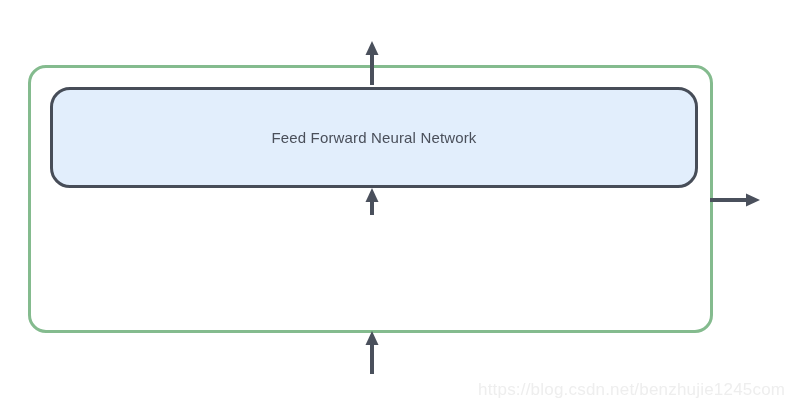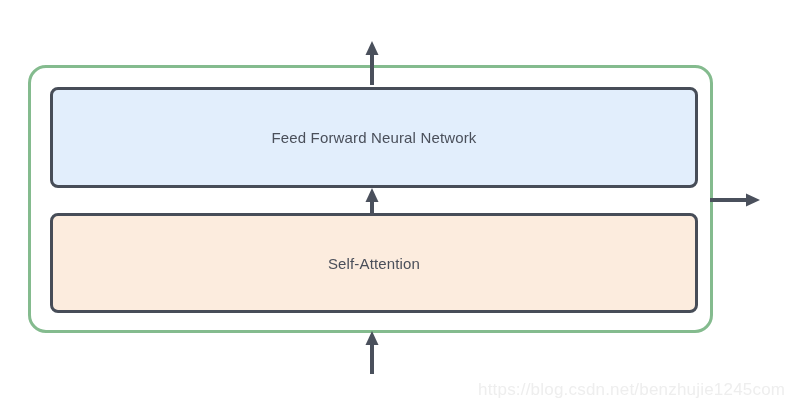--- a/index.html
+++ b/index.html
@@ -48,21 +48,21 @@
     background: #ffffff;
     padding: 0 3px;
     z-index: 6;
   }
 
   
   .block {
     position: absolute;
     box-sizing: border-box;
     border: 3px solid #474d58;
-    border-radius: 8px;
+    border-radius: 20px;
     display: flex;
     align-items: center;
     justify-content: center;
     z-index: 4;
   }
 
   .block-label {
     font-size: 15px;
     color: #4a4f5a;
     letter-spacing: 0.15px;
@@ -109,23 +109,20 @@
 
 <div id="diagram-canvas">
 
   <div class="encoder-container"></div>
 
 
   <div class="block block-ffnn">
     <span class="block-label">Feed Forward Neural Network</span>
   </div>
 
-  <div class="block block-selfattn">
-    <span class="block-label">Self-Attention</span>
-  </div>
 
   <svg class="arrow" style="left:357px; top:38px;" width="30" height="48" viewBox="0 0 30 48">
     <path d="M15 47 L15 14" stroke="#4a505c" stroke-width="4" fill="none"></path>
     <path d="M15 3 L21.5 17 L8.5 17 Z" fill="#4a505c"></path>
   </svg>
 
   <svg class="arrow" style="left:357px; top:186px;" width="30" height="30" viewBox="0 0 30 30">
     <path d="M15 29 L15 13" stroke="#4a505c" stroke-width="4" fill="none"></path>
     <path d="M15 2 L21.5 16 L8.5 16 Z" fill="#4a505c"></path>
   </svg>

